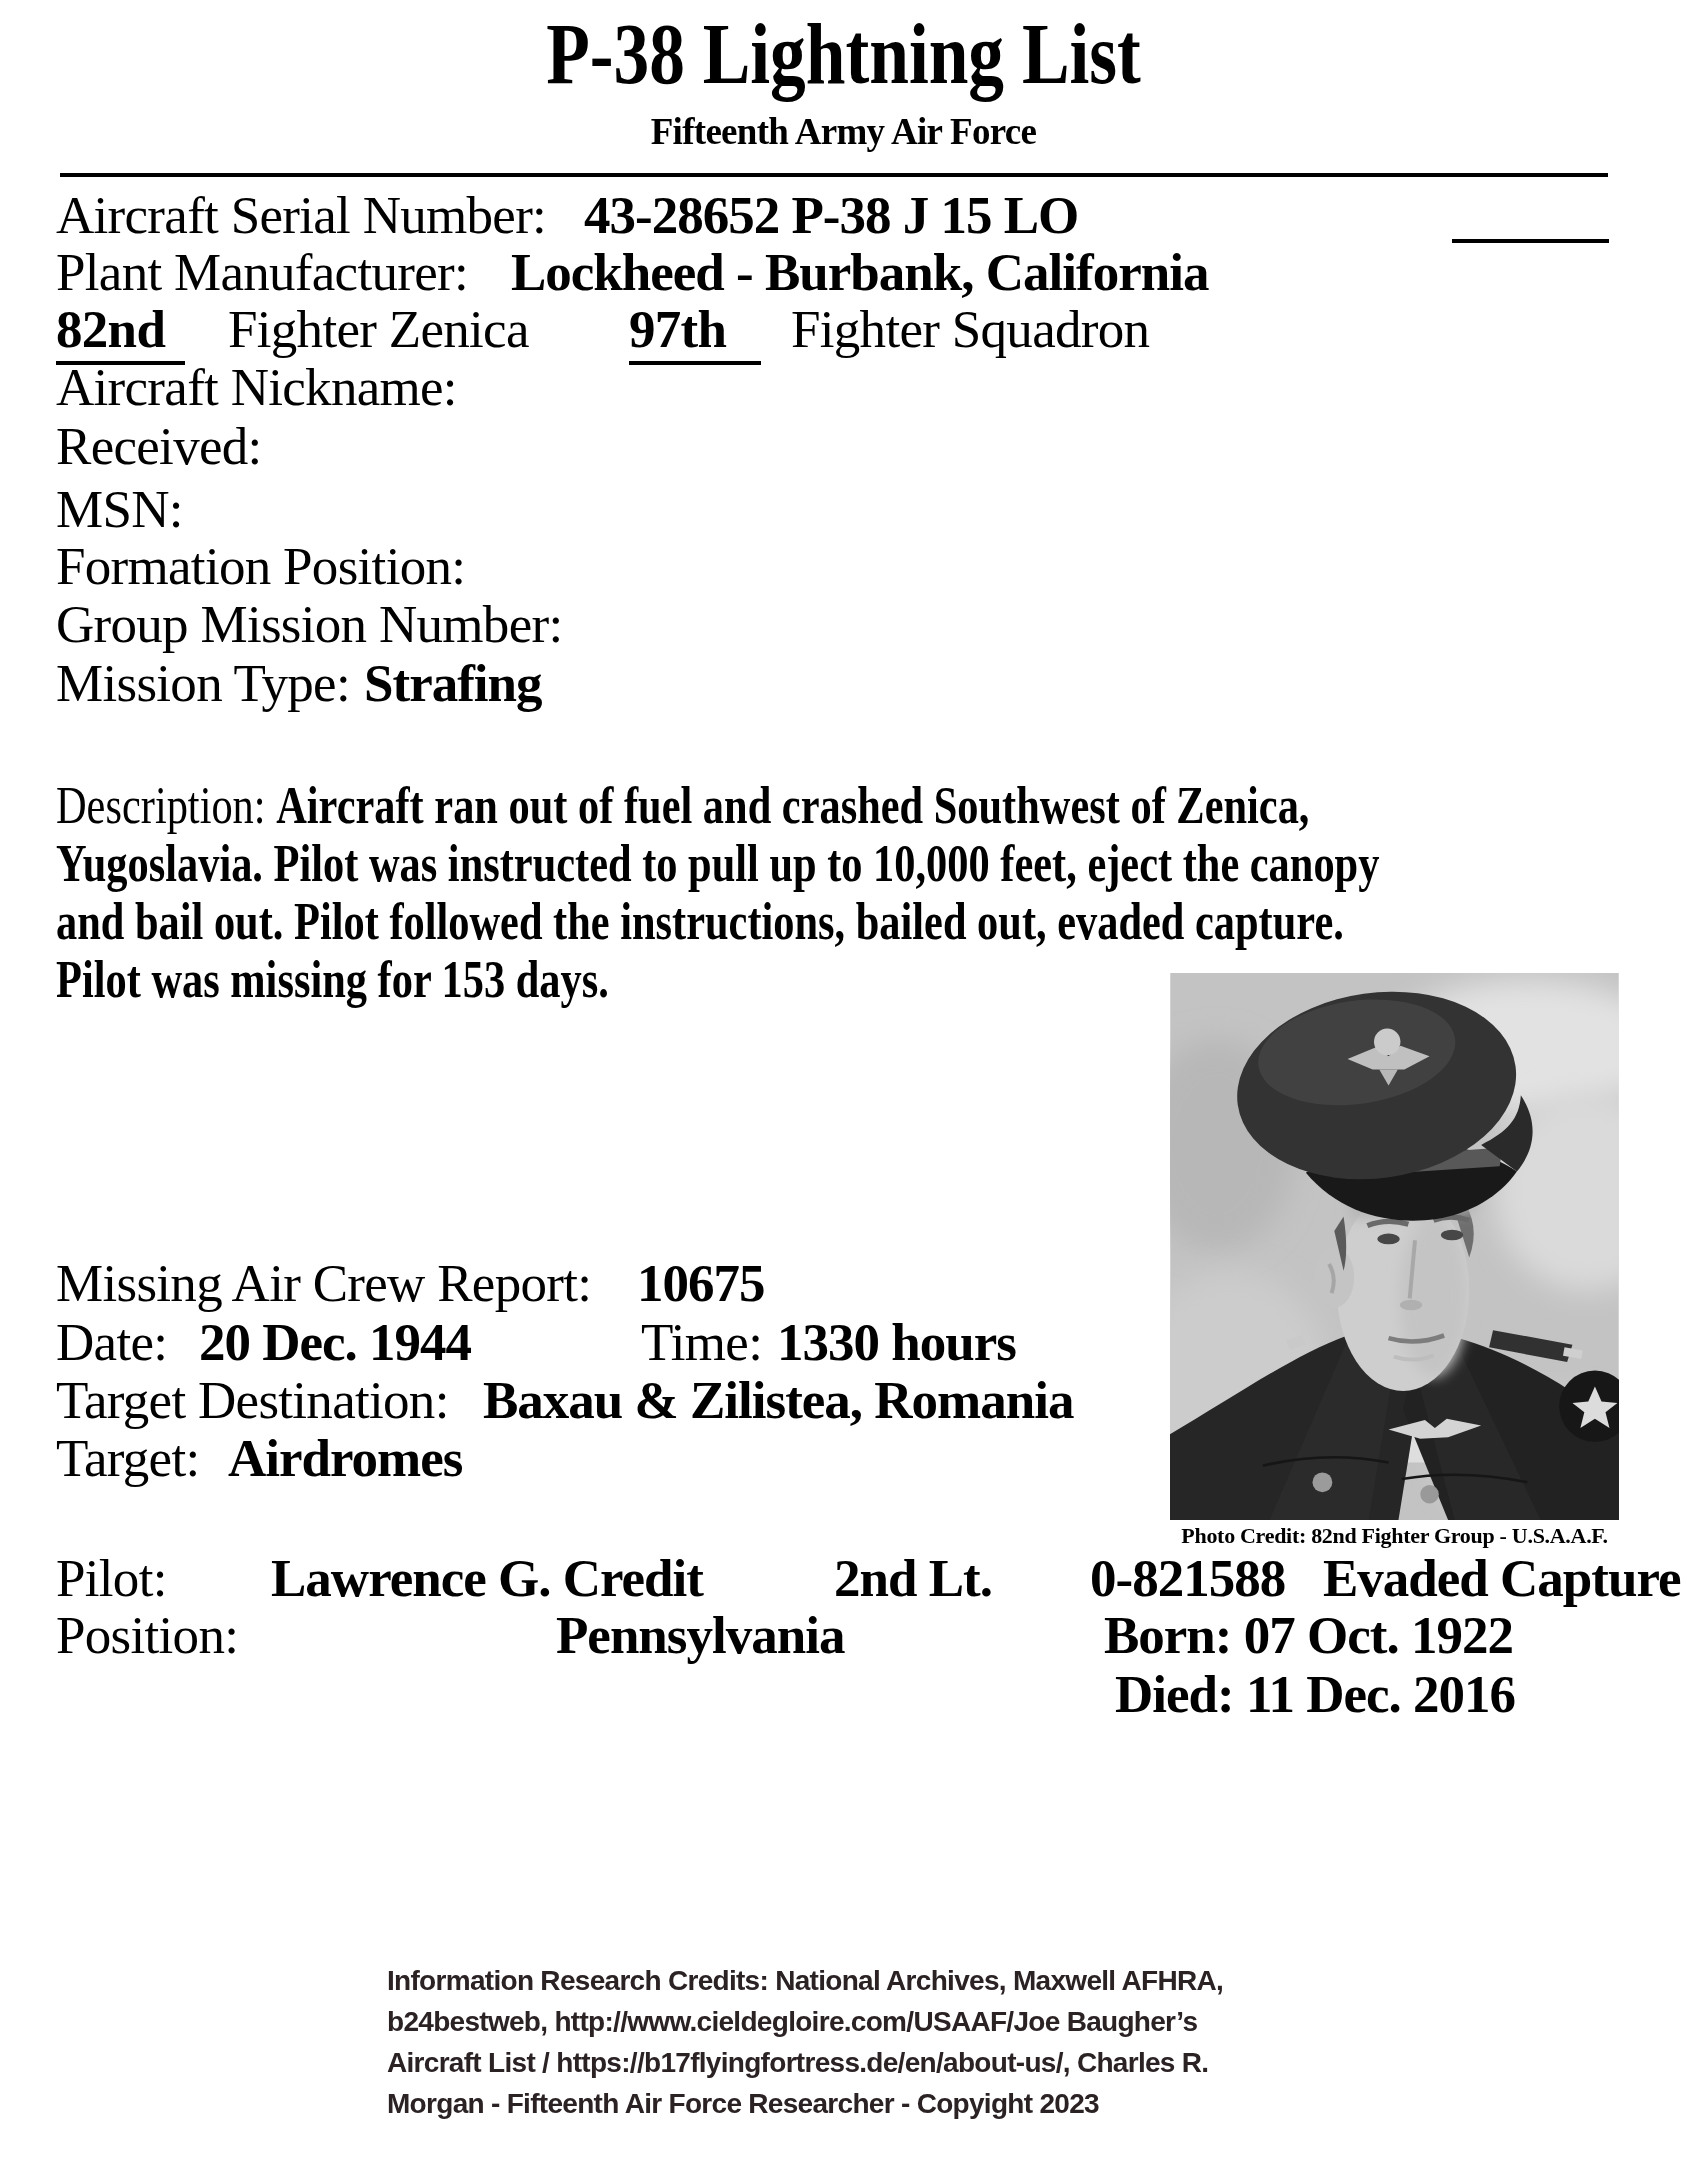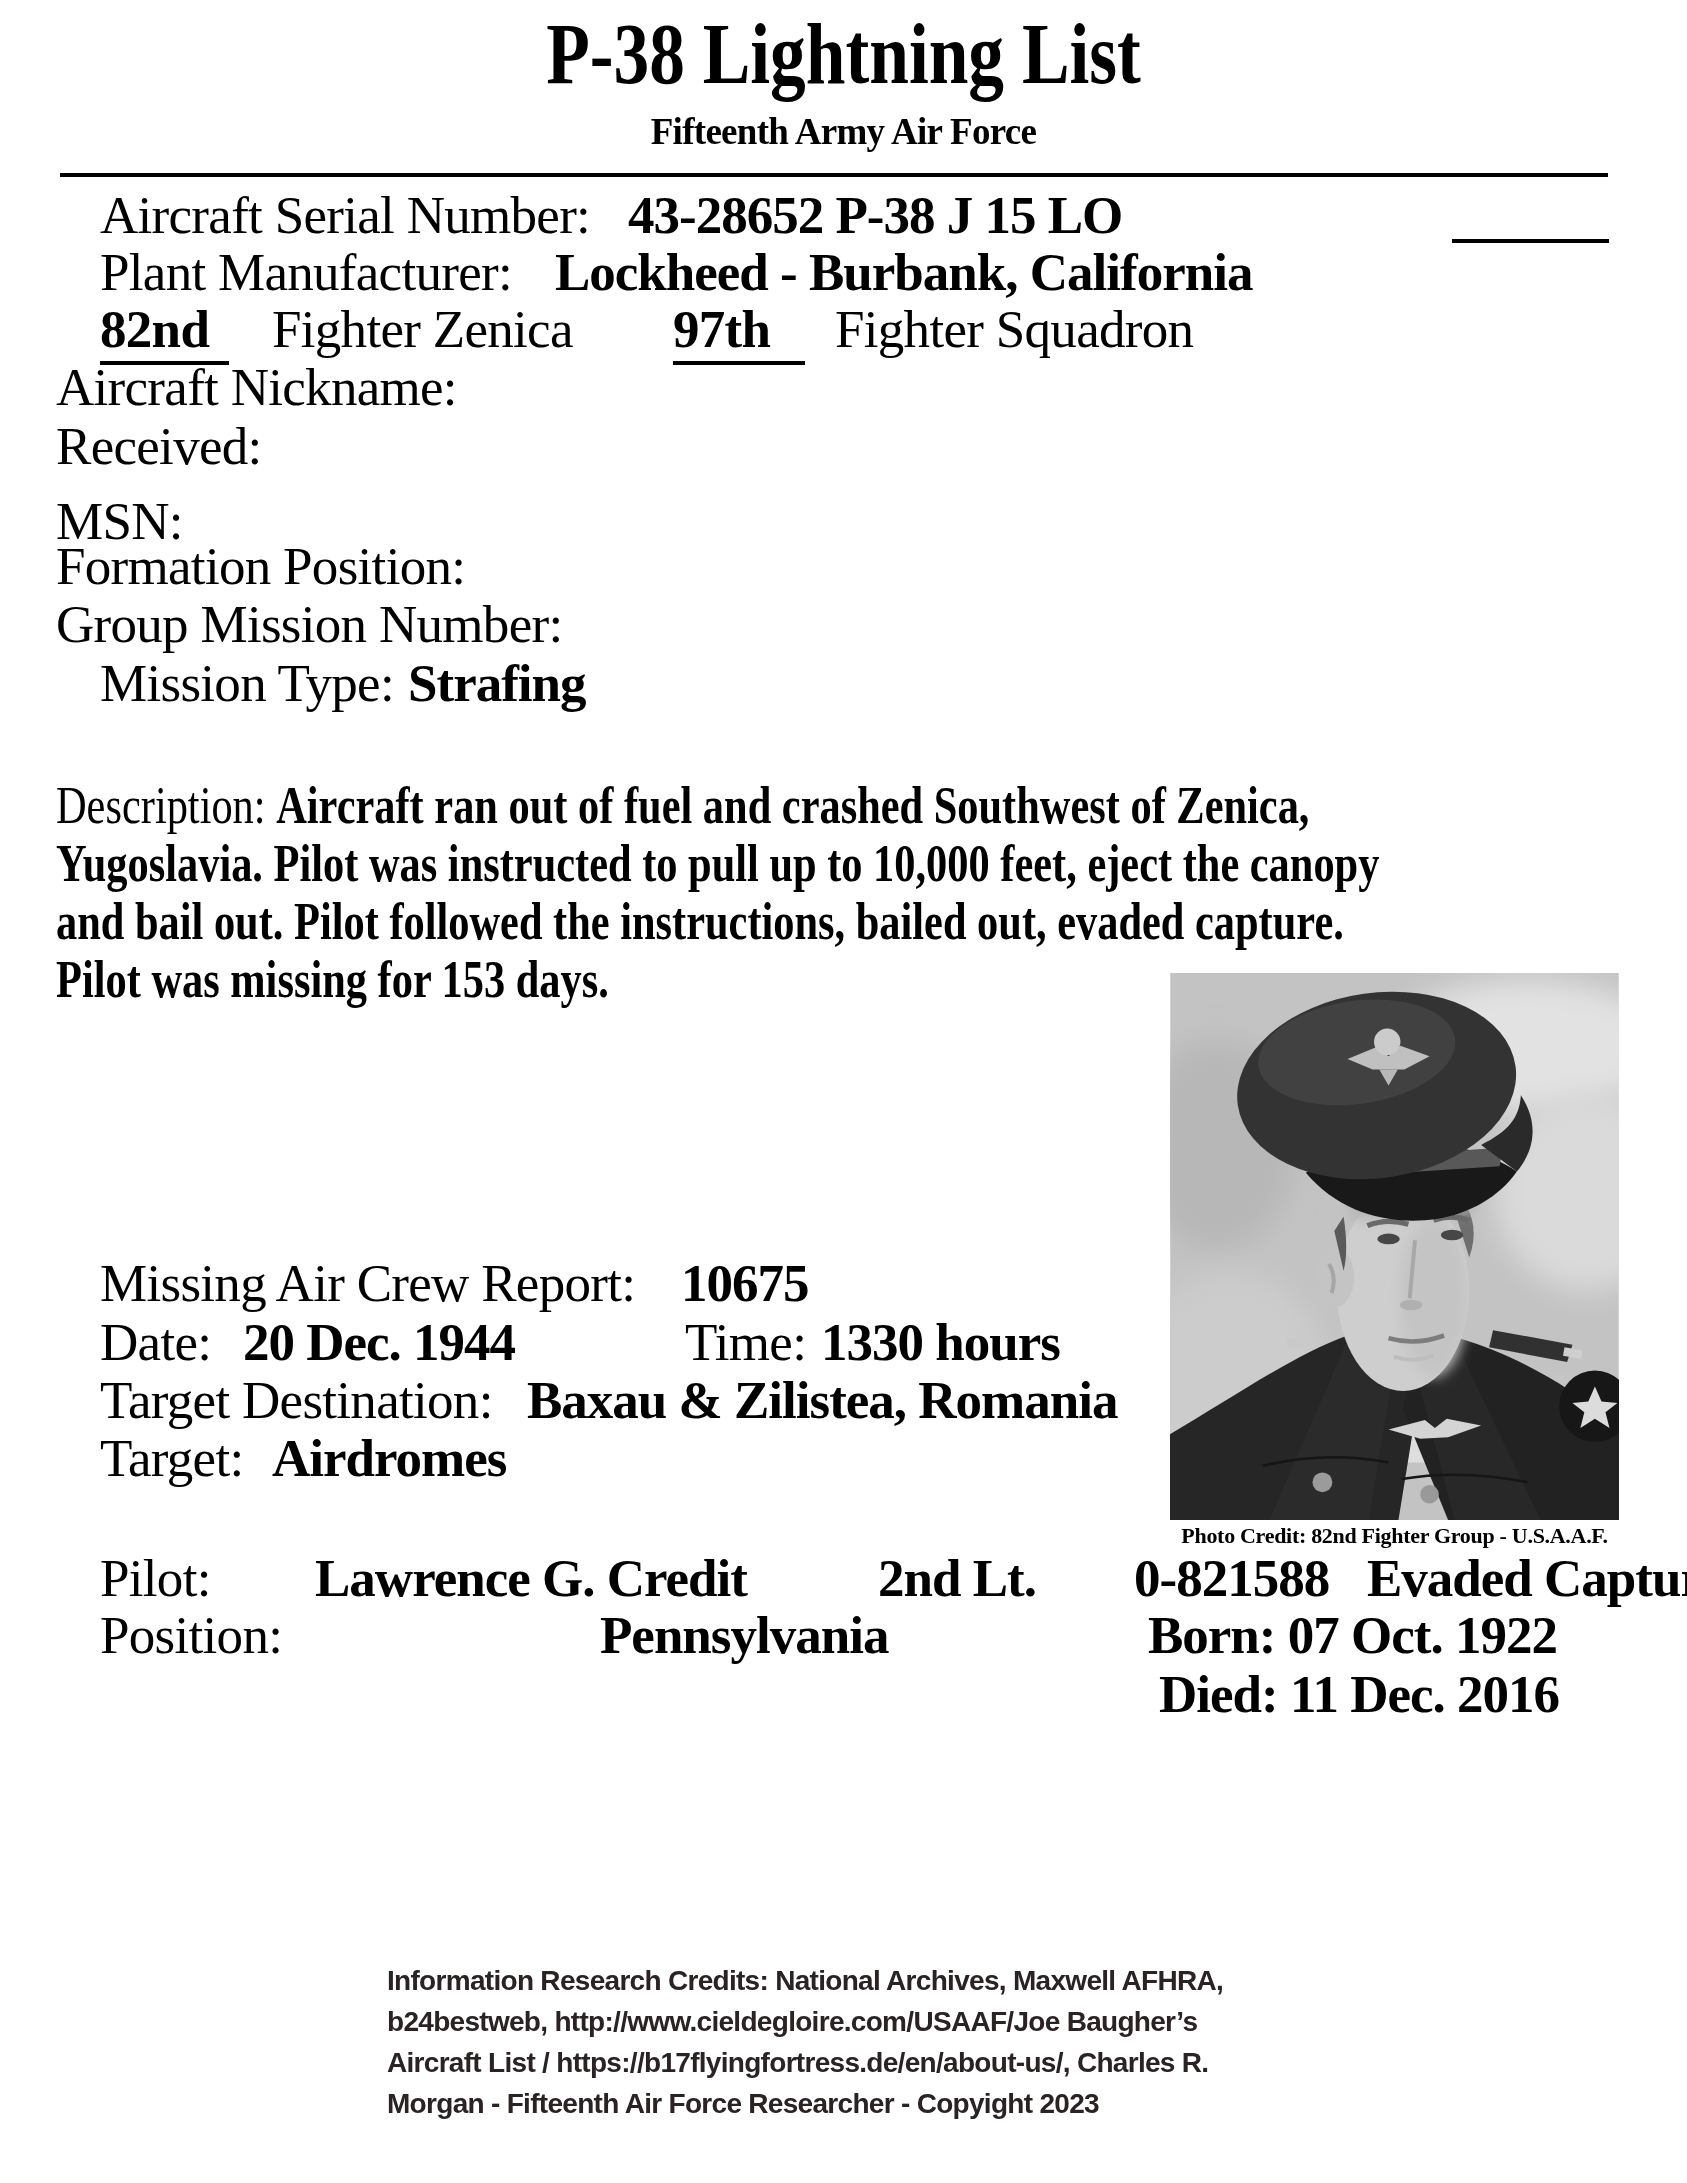--- a/index.html
+++ b/index.html
@@ -3,21 +3,21 @@
 <meta charset="utf-8">
 <style>
   html,body { margin:0; padding:0; background:#888; }
   .page {
     position:relative; width:1687px; height:2183px; background:#ffffff;
     font-family:"Liberation Serif", serif; color:#000; overflow:hidden;
   }
   .line { position:absolute; left:56px; font-size:53px; line-height:58px;
           letter-spacing:-0.7px; white-space:nowrap; }
   .line .val { font-weight:bold; letter-spacing:-1px; }
-  .fieldspan { position:absolute; top:0; white-space:nowrap;margin-left:44px; }
+  .fieldspan { position:absolute; top:0; white-space:nowrap; }
   .bold { font-weight:bold; }
   .title {
     position:absolute; top:4px; left:0; width:1687px; text-align:center;
     font-size:87px; font-weight:bold; line-height:99px;
     transform:scaleX(0.82); transform-origin:center top; white-space:nowrap;
   }
   .subtitle {
     position:absolute; top:111px; left:0; width:1687px; text-align:center;
     font-size:37px; font-weight:bold; line-height:42px; letter-spacing:-0.7px;
   }
@@ -62,21 +62,21 @@
 
   <div class="line" style="top:300px; left:0; width:1687px;">
     <span class="fieldspan bold underlined" style="left:56px; min-width:129px;">82nd</span>
     <span class="fieldspan" style="left:228px;">Fighter Zenica</span>
     <span class="fieldspan bold underlined" style="left:629px; min-width:132px;">97th</span>
     <span class="fieldspan" style="left:791px;">Fighter Squadron</span>
   </div>
 
   <div class="line" style="top:358px;">Aircraft Nickname:</div>
   <div class="line" style="top:417px;">Received:</div>
-  <div class="line" style="top:492px;">MSN:</div>
+  <div class="line" style="top:480px;">MSN:</div>
   <div class="line" style="top:595px;">Group Mission Number:</div>
   <div class="line" style="top:537px;">Formation Position:</div>
 
   <div class="line" style="top:654px; left:0; width:1687px;">
     <span class="fieldspan" style="left:56px;">Mission Type:</span>
     <span class="fieldspan val" style="left:364px;">Strafing</span>
   </div>
 
   <div class="desc">
     <span>Description:</span>

